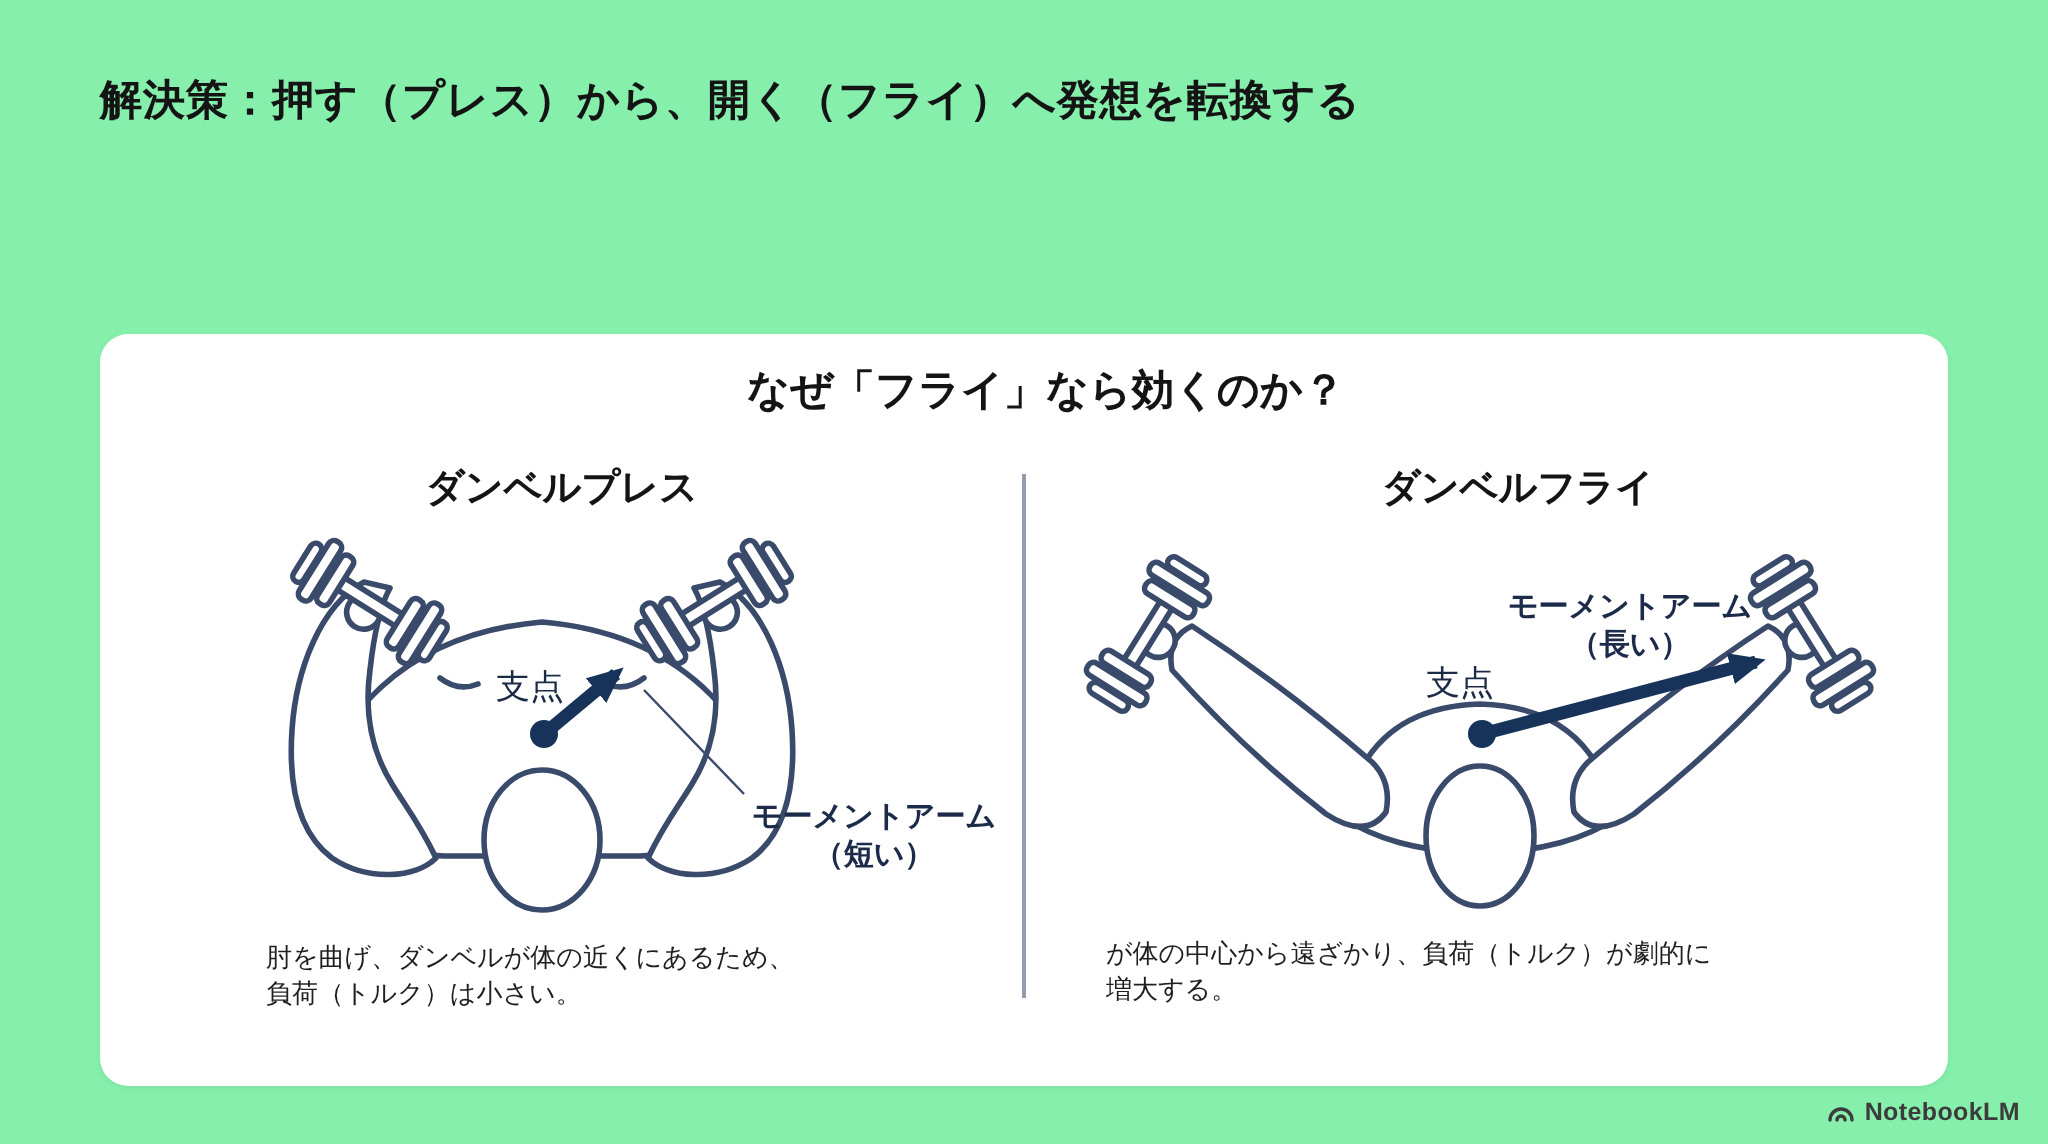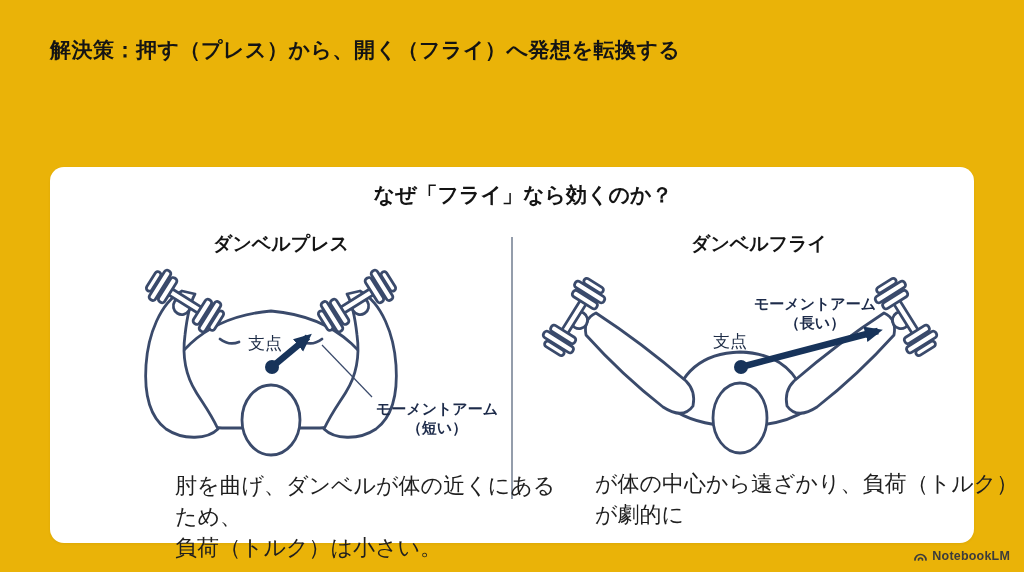--- a/index.html
+++ b/index.html
@@ -1,32 +1,32 @@
 <!DOCTYPE html>
 <html><head>
 <meta charset="utf-8">
 <style>
   html,body{margin:0;padding:0;}
   body{font-family:"Liberation Sans","DejaVu Sans",sans-serif;}
-  #stage{position:relative;width:1024px;height:572px;background:#eab308;overflow:hidden;}
+  #stage{position:relative;width:1024px;height:572px;background:#86efac;overflow:hidden;}
   .slide-title{position:absolute;left:50px;top:36px;font-size:21px;font-weight:700;color:#141414;letter-spacing:.5px;}
   .slide-desc{position:absolute;left:50px;top:86px;width:935px;font-size:19px;line-height:1.45;color:#202020;}
   .card{position:absolute;left:50px;top:167px;width:924px;height:376px;background:#ffffff;border-radius:14px;box-shadow:0 1px 3px rgba(0,0,0,.06);}
   .card-title{position:absolute;left:0;top:14px;width:100%;text-align:center;font-size:21px;font-weight:700;color:#141414;padding-left:11px;}
   .col-heading{position:absolute;top:64px;width:462px;text-align:center;font-size:19px;font-weight:700;color:#141414;}
   .col-heading.left{left:0;}
   .col-heading.right{left:478px;}
   .divider{position:absolute;left:461px;top:70px;width:2px;height:262px;background:#949dab;}
   .fig{position:absolute;}
   .fig-press{left:50px;top:90px;}
   .fig-fly{left:470px;top:90px;}
   .moment-label{position:absolute;width:140px;text-align:center;font-size:15px;font-weight:700;line-height:1.25;color:#1d2b4a;}
   .moment-label.press{left:317px;top:233px;}
   .moment-label.fly{left:695px;top:128px;}
-  .caption{position:absolute;font-size:22px;line-height:1.42;color:#1f1f1f;margin-left:42px;}
+  .caption{position:absolute;font-size:13px;line-height:1.42;color:#1f1f1f;}
   .caption.press{left:83px;top:303px;width:400px;}
   .caption.fly{left:503px;top:301px;width:424px;}
   .fulcrum-text{font-size:17px;font-weight:500;fill:#1c2b45;}
   .brand{position:absolute;right:14px;top:549px;display:flex;align-items:flex-start;gap:4px;color:#3c3c3c;}
   .brand-text{font-size:12.5px;font-weight:600;letter-spacing:.2px;}
 </style>
 </head>
 <body>
 
 <div id="stage">
@@ -96,20 +96,21 @@
       <div>モーメントアーム</div>
       <div>（長い）</div>
     </div>
 
     <div class="caption press">
       <div>肘を曲げ、ダンベルが体の近くにあるため、</div>
       <div>負荷（トルク）は小さい。</div>
     </div>
     <div class="caption fly">
       <div>が体の中心から遠ざかり、負荷（トルク）が劇的に</div>
+      <div>増大する。</div>
     </div>
   </div>
 
   <div class="brand">
     <svg width="15" height="15" viewBox="0 0 15 15">
       <path d="M2 11 A5.5 5.5 0 0 1 13 11" fill="none" stroke="#3c3c3c" stroke-width="1.7" stroke-linecap="round"></path>
       <path d="M5.5 11 A2 2 0 0 1 9.5 11" fill="none" stroke="#3c3c3c" stroke-width="1.7" stroke-linecap="round"></path>
     </svg>
     <span class="brand-text">NotebookLM</span>
   </div>

